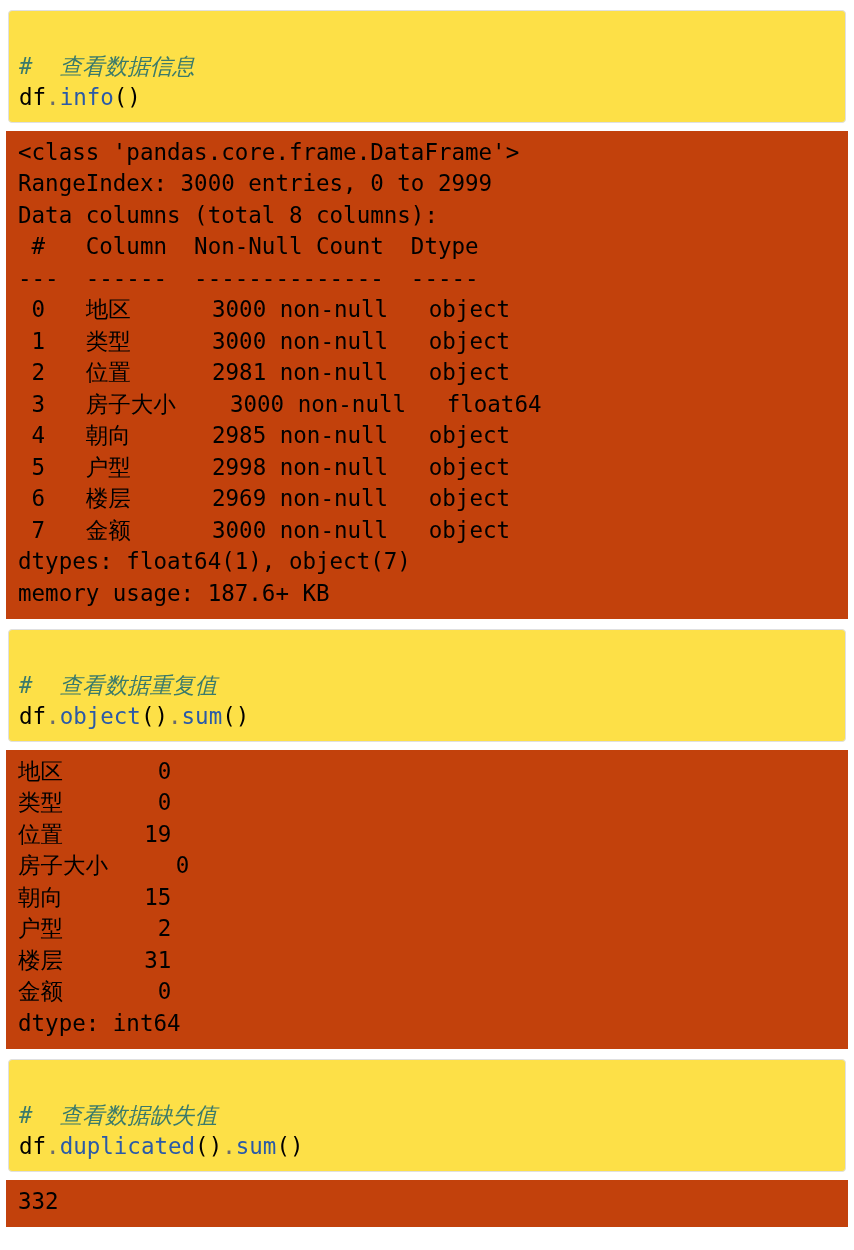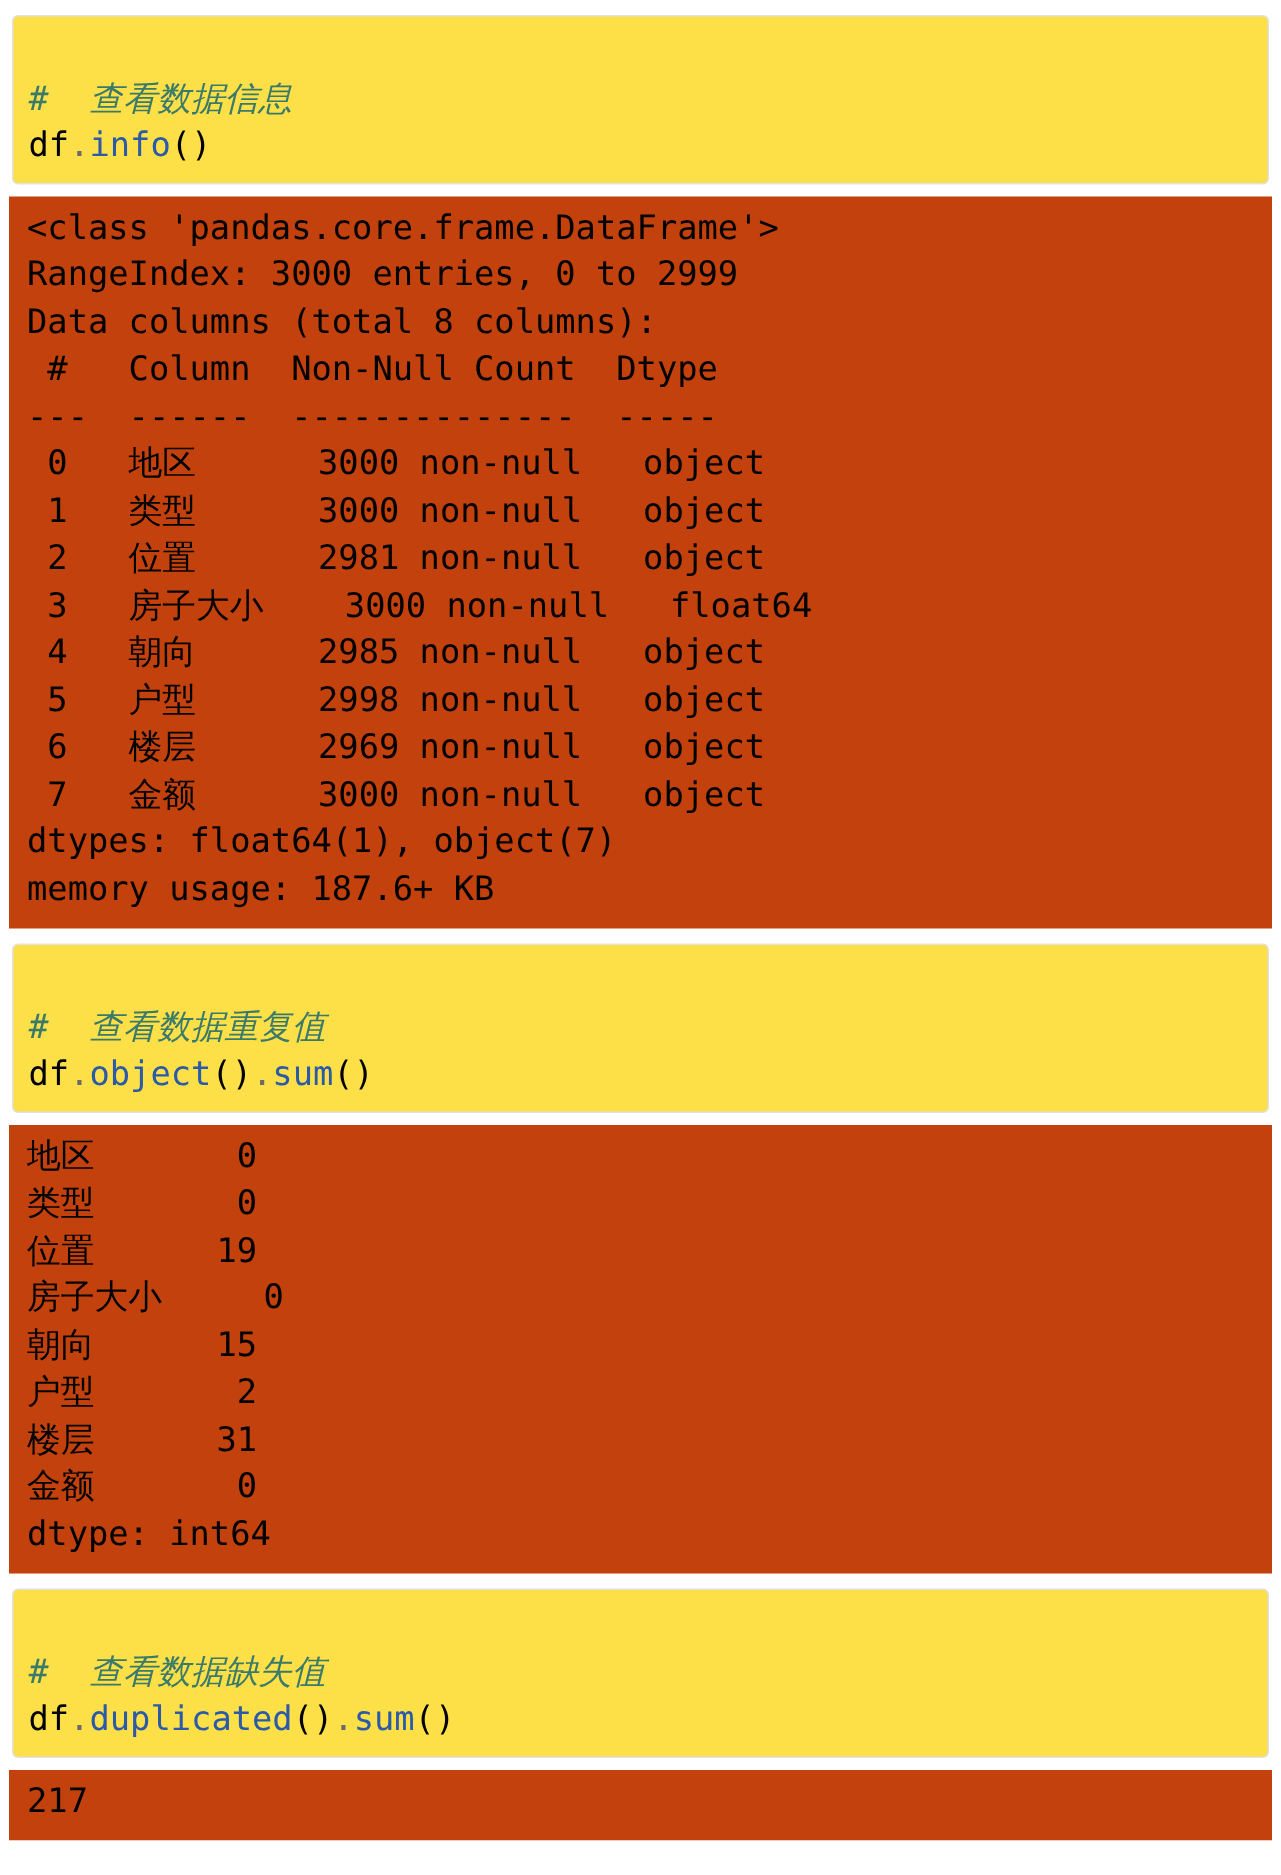--- a/index.html
+++ b/index.html
@@ -79,15 +79,15 @@
 朝向      15
 户型       2
 楼层      31
 金额       0
 dtype: int64</div>
 
 <div class="code-cell">
 <span class="comment">#  查看数据缺失值</span>
 <span class="ident">df</span><span class="dot">.</span><span class="method">duplicated</span><span class="paren">()</span><span class="dot">.</span><span class="method">sum</span><span class="paren">()</span></div>
 
-<div class="output-cell">217</div>
+<div class="output-cell">332</div>
 
 <div class="watermark">CSDN @花花 Snow Python</div>
 
 </body></html>

